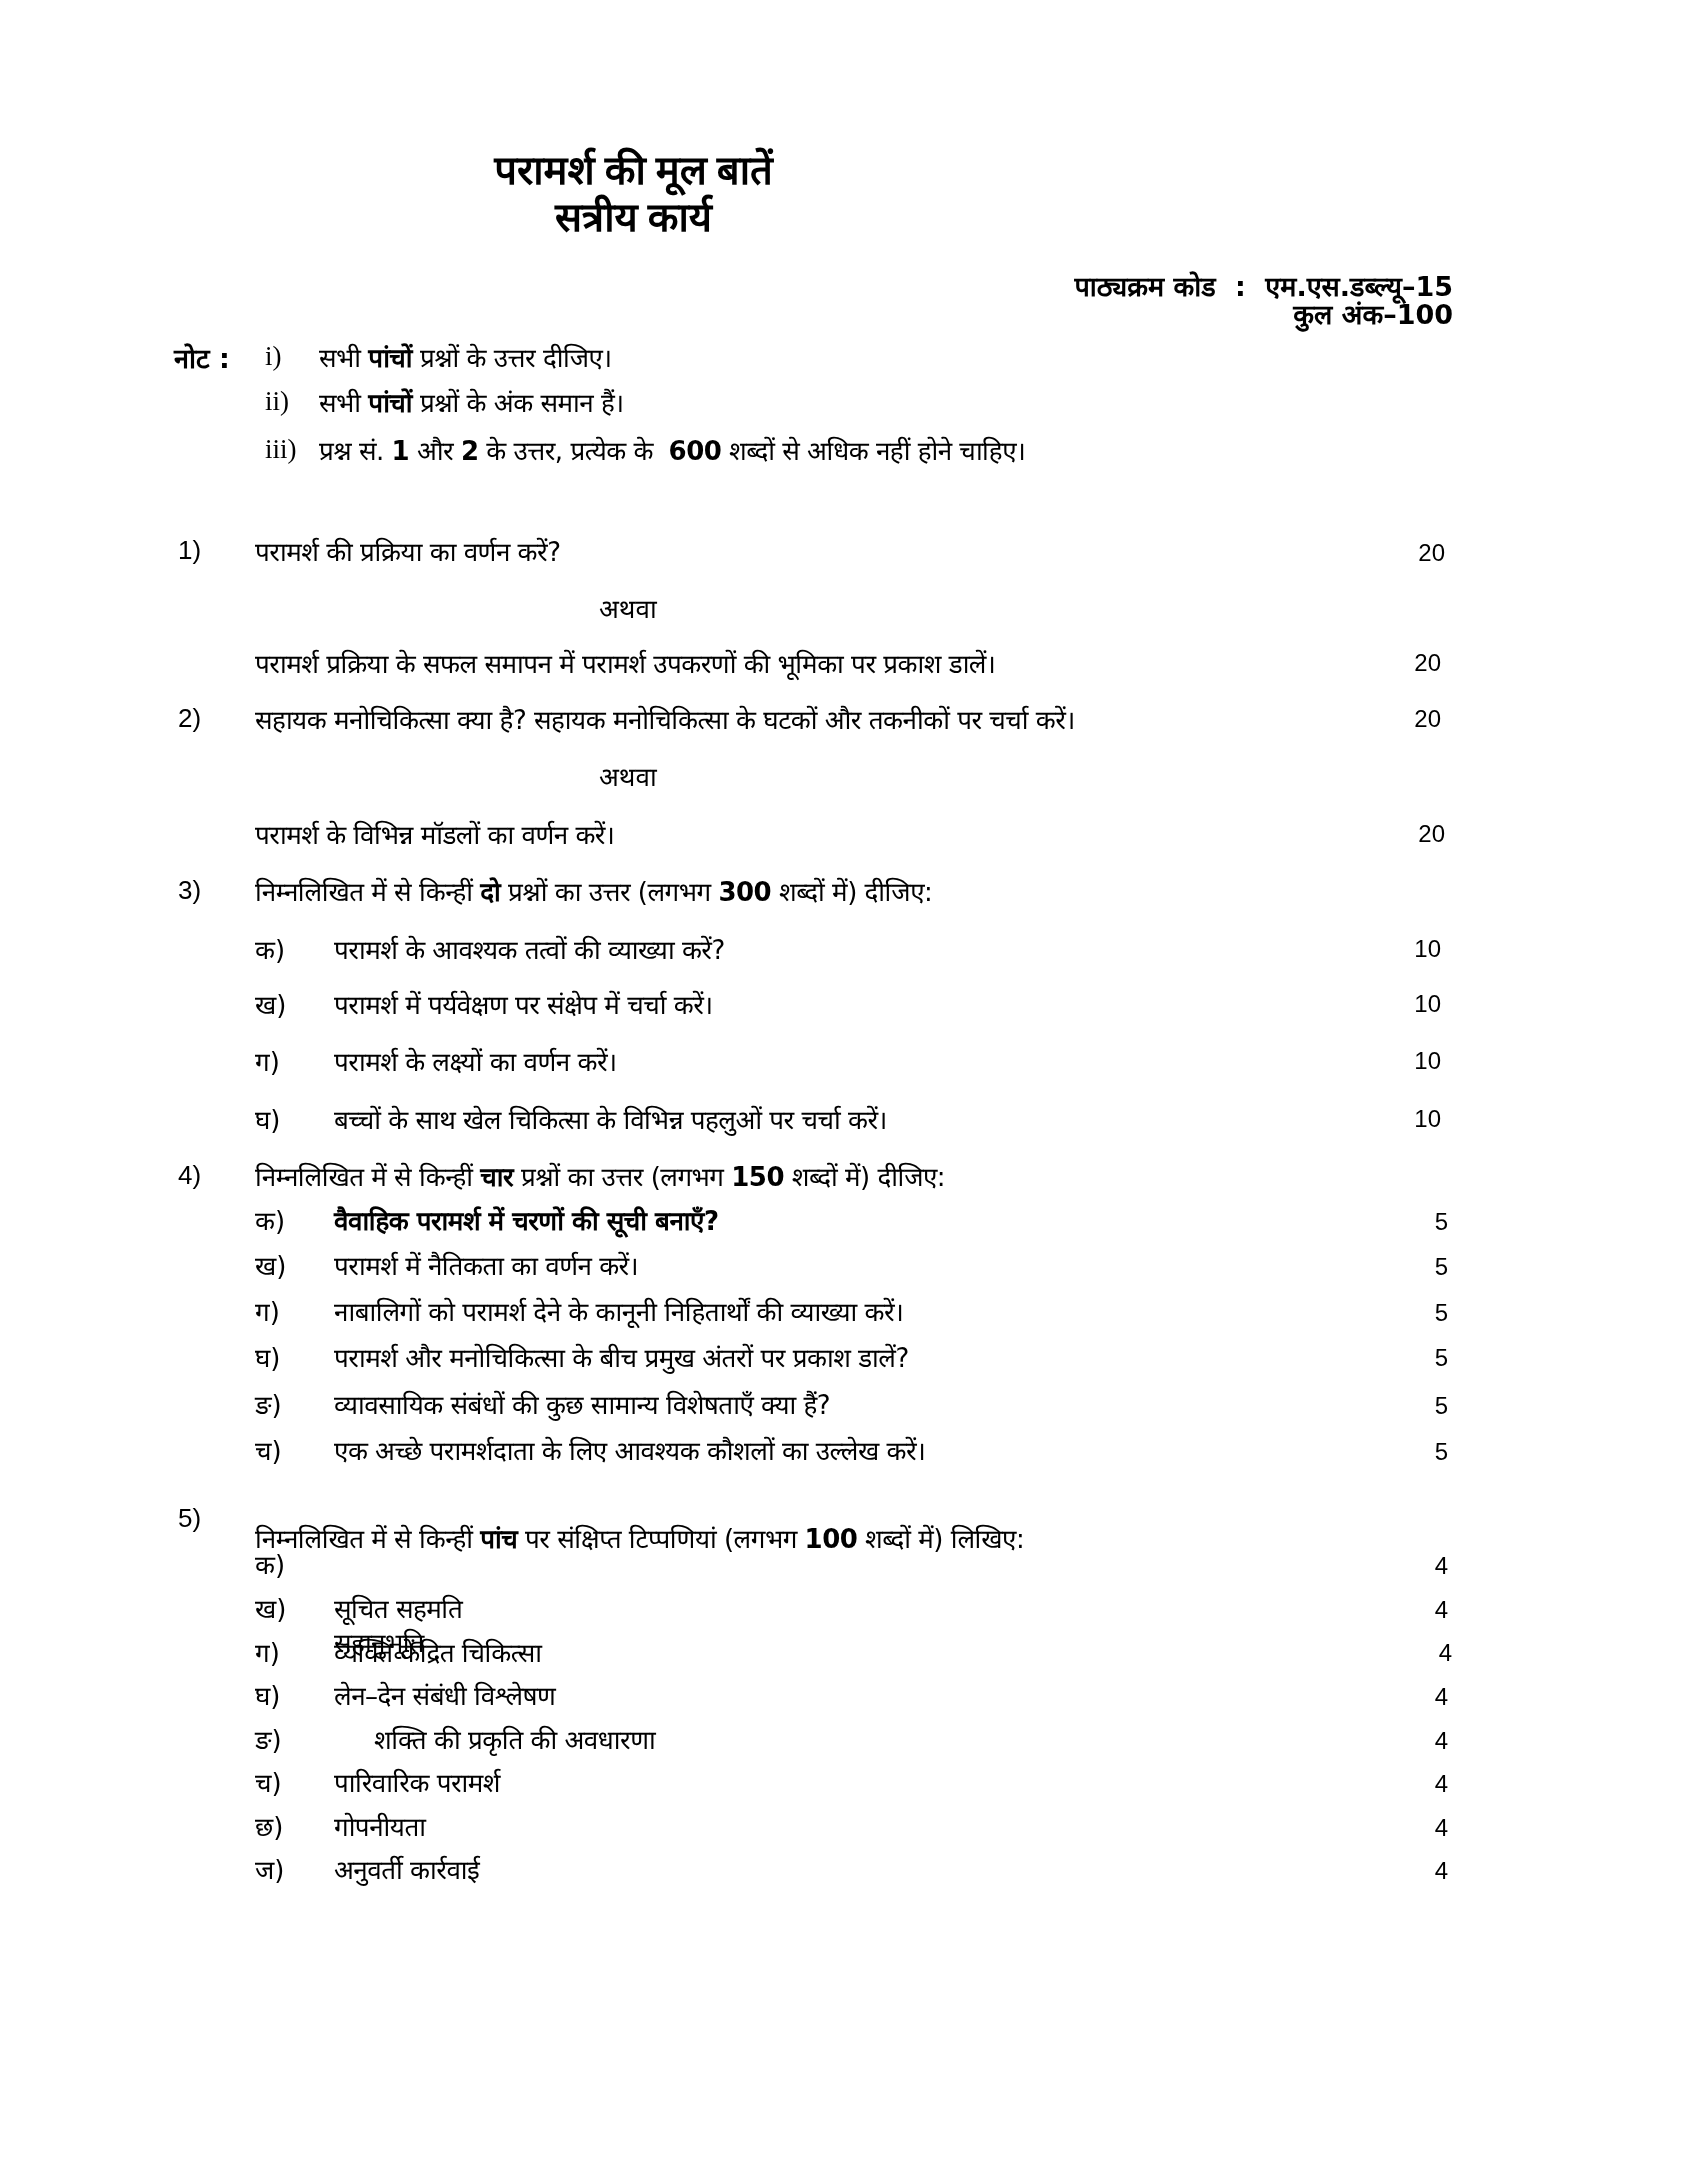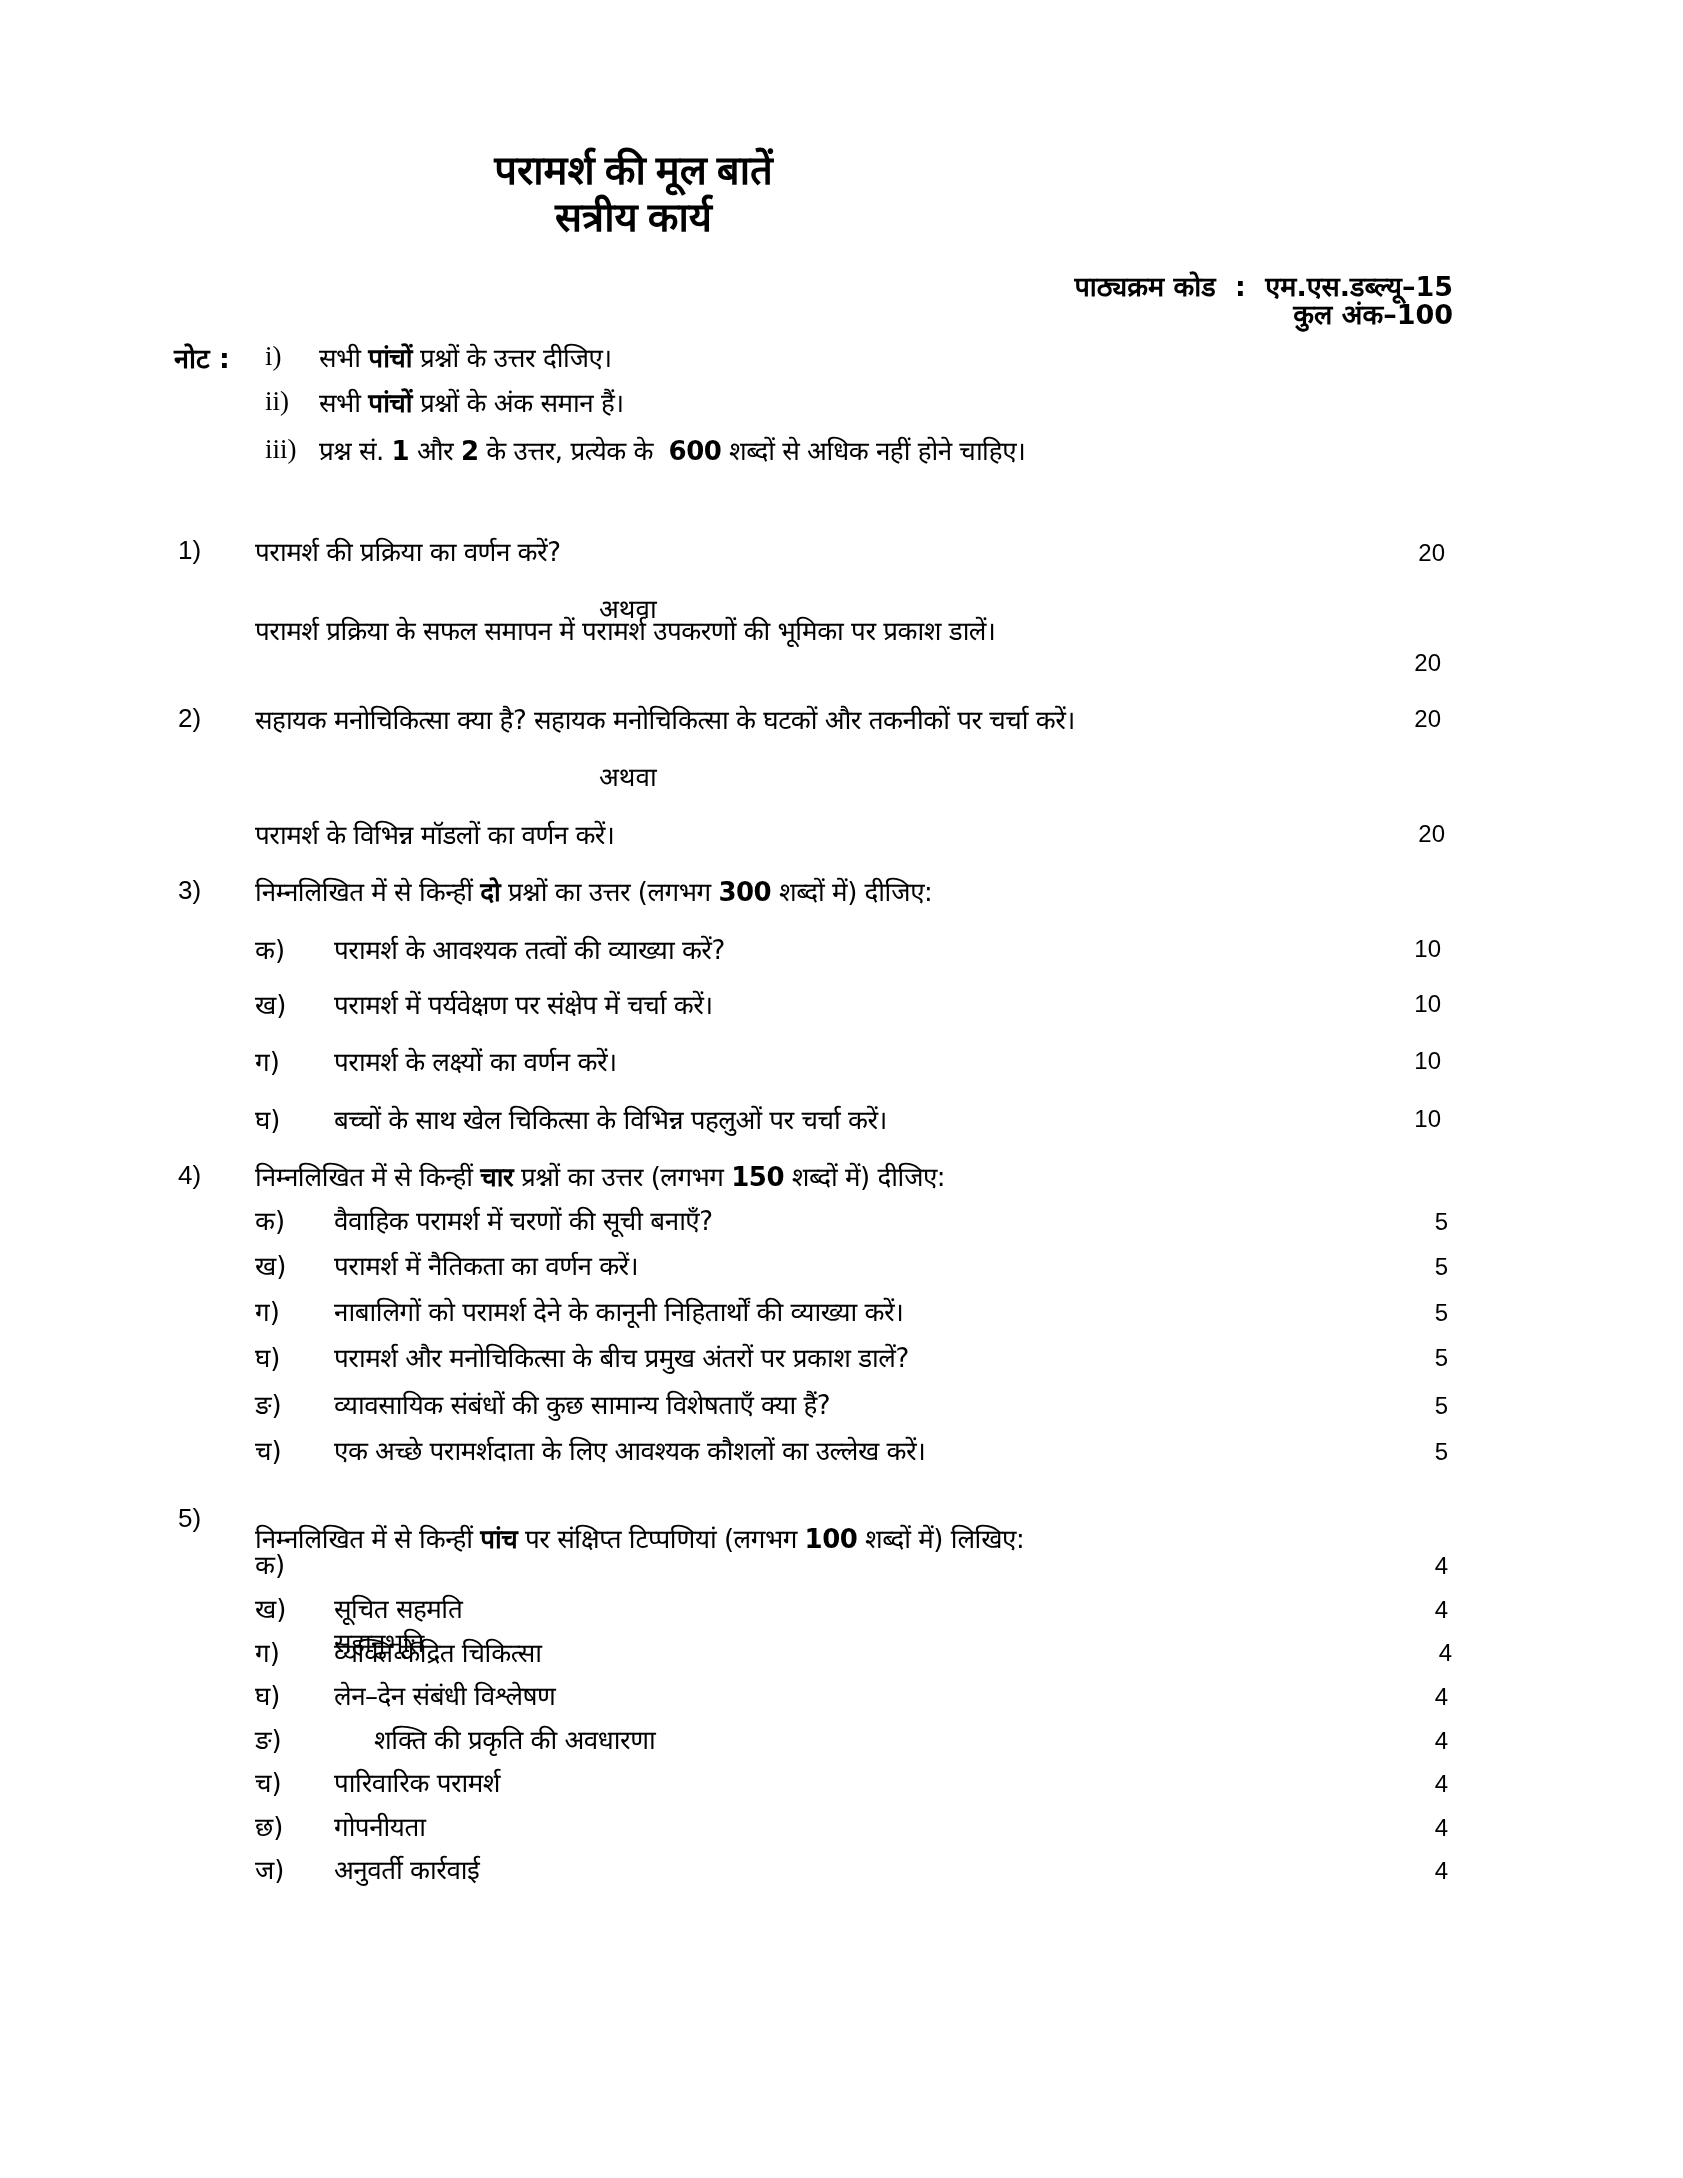--- a/index.html
+++ b/index.html
@@ -43,21 +43,21 @@
 
 <div class="abs roman" style="left:265px; top:434px;">iii)</div>
 <div class="abs txt" style="left:319px; top:432px;">
   <span>प्रश्न सं.</span> <span class="b">1</span> <span>और</span> <span class="b">2</span> <span>के उत्तर, प्रत्येक के</span> &nbsp;<span class="b">600</span> <span>शब्दों से अधिक नहीं होने चाहिए।</span>
 </div>
 
 <div class="abs qnum" style="top:535px;">1)</div>
 <div class="abs txt" style="left:255px; top:533px;">परामर्श की प्रक्रिया का वर्णन करें?</div>
 <div class="abs mark" style="left:1386px; top:539px;">20</div>
 <div class="abs or" style="top:590px;">अथवा</div>
-<div class="abs txt" style="left:255px; top:612px;">परामर्श प्रक्रिया के सफल समापन में परामर्श उपकरणों की भूमिका पर प्रकाश डालें।</div>
+<div class="abs txt" style="left:255px; top:645px;">परामर्श प्रक्रिया के सफल समापन में परामर्श उपकरणों की भूमिका पर प्रकाश डालें।</div>
 <div class="abs mark" style="left:1382px; top:649px;">20</div>
 
 <div class="abs qnum" style="top:703px;">2)</div>
 <div class="abs txt" style="left:255px; top:701px;">सहायक मनोचिकित्सा क्या है? सहायक मनोचिकित्सा के घटकों और तकनीकों पर चर्चा करें।</div>
 <div class="abs mark" style="left:1382px; top:705px;">20</div>
 <div class="abs or" style="top:758px;">अथवा</div>
 <div class="abs txt" style="left:255px; top:816px;">परामर्श के विभिन्न मॉडलों का वर्णन करें।</div>
 <div class="abs mark" style="left:1386px; top:820px;">20</div>
 
 <div class="abs qnum" style="top:875px;">3)</div>
@@ -80,21 +80,21 @@
 <div class="abs sub-label" style="top:1101px;">घ)</div>
 <div class="abs sub-text" style="top:1101px;">बच्चों के साथ खेल चिकित्सा के विभिन्न पहलुओं पर चर्चा करें।</div>
 <div class="abs mark" style="left:1382px; top:1105px;">10</div>
 
 <div class="abs qnum" style="top:1160px;">4)</div>
 <div class="abs txt" style="left:255px; top:1158px;">
   <span>निम्नलिखित में से किन्हीं</span> <span class="b">चार</span> <span>प्रश्नों का उत्तर (लगभग</span> <span class="b">150</span> <span>शब्दों में) दीजिए:</span>
 </div>
 
 <div class="abs sub-label" style="top:1202px;">क)</div>
-<div class="abs sub-text" style="top:1202px;">वैवाहिक परामर्श में चरणों की सूची बनाएँ?</div>
+<div class="abs sub-text" style="top:1202px;font-weight:bold;">वैवाहिक परामर्श में चरणों की सूची बनाएँ?</div>
 <div class="abs mark" style="left:1389px; top:1208px;">5</div>
 
 <div class="abs sub-label" style="top:1247px;">ख)</div>
 <div class="abs sub-text" style="top:1247px;">परामर्श में नैतिकता का वर्णन करें।</div>
 <div class="abs mark" style="left:1389px; top:1253px;">5</div>
 
 <div class="abs sub-label" style="top:1293px;">ग)</div>
 <div class="abs sub-text" style="top:1293px;">नाबालिगों को परामर्श देने के कानूनी निहितार्थों की व्याख्या करें।</div>
 <div class="abs mark" style="left:1389px; top:1299px;">5</div>
 

